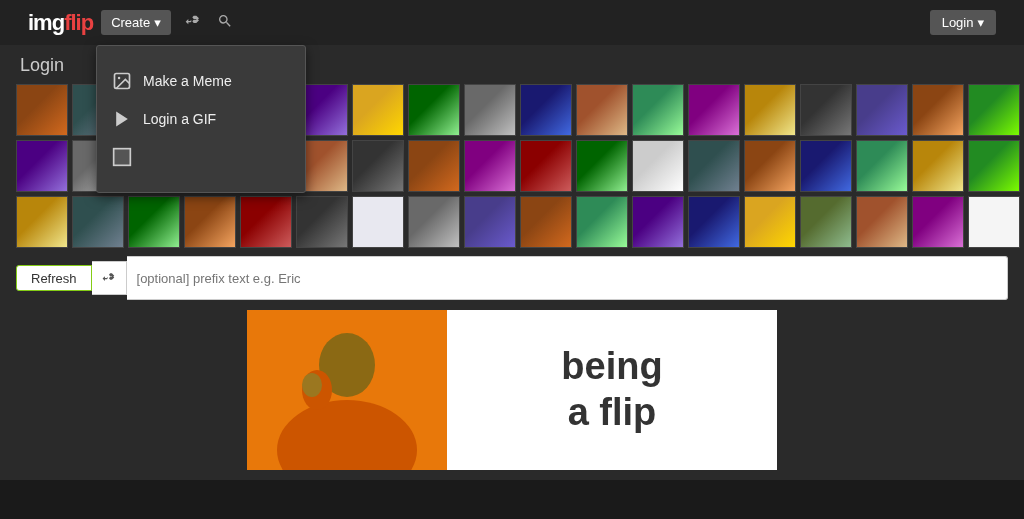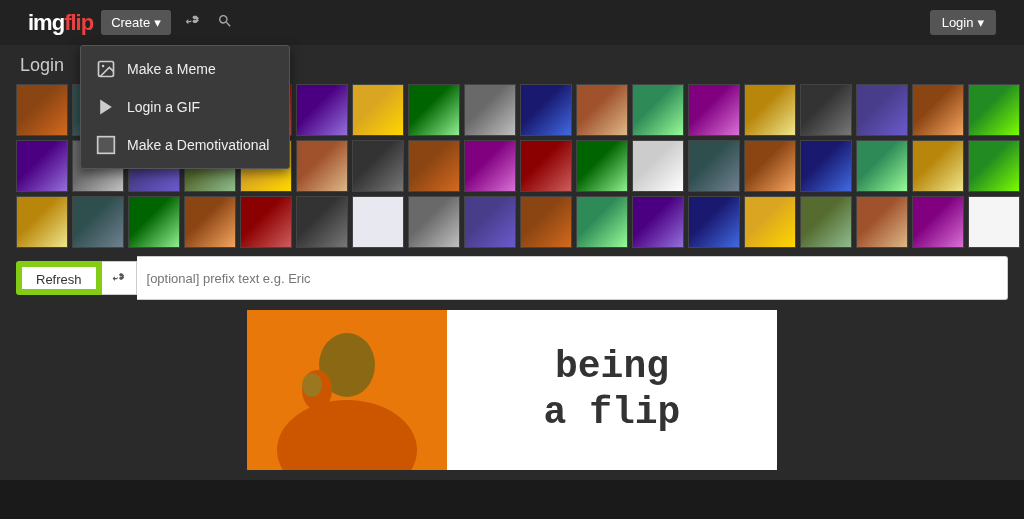--- a/index.html
+++ b/index.html
@@ -62,27 +62,27 @@
       font-size: 13px;
       display: flex;
       align-items: center;
       gap: 4px;
     }
 
     
     .dropdown-menu {
       position: absolute;
       top: 45px;
-      left: 80px;
+      left: 96px;
       background: #3a3a3a;
       border: 1px solid #555;
       border-radius: 3px;
       z-index: 200;
       min-width: 210px;
-      padding: 4px 0;
+      padding: 16px 0;
       box-shadow: 0 4px 12px rgba(0,0,0,0.5);
     }
     .dropdown-item {
       display: flex;
       align-items: center;
       padding: 8px 14px;
       cursor: pointer;
       color: #eee;
       font-size: 14px;
       gap: 10px;
@@ -157,26 +157,26 @@
     
     .refresh-bar {
       display: flex;
       align-items: center;
       margin-bottom: 10px;
       gap: 0;
     }
     .refresh-btn {
       background: #fff;
       color: #333;
-      border: 6px solid #84cc16;
+      border: 1px solid #84cc16;
       padding: 5px 14px;
       cursor: pointer;
       font-size: 13px;
       border-radius: 3px 0 0 3px;
-      height: 34px;
+      height: 26px;
     }
     .shuffle-btn {
       background: #fff;
       border: 1px solid #ccc;
       border-left: none;
       padding: 5px 10px;
       cursor: pointer;
       height: 34px;
       display: flex;
       align-items: center;
@@ -220,21 +220,21 @@
       align-items: center;
       justify-content: center;
       padding: 20px;
     }
     .meme-caption {
       font-size: 38px;
       font-weight: bold;
       color: #333;
       text-align: center;
       line-height: 1.2;
-      font-family: Liberation Mono, monospace;
+      font-family: Liberation Sans, sans-serif;
     }
 
     
     .icon-svg { width: 16px; height: 16px; }
   </style>
 </head>
 <body>
 
 <div class="header">
   <div class="logo">
@@ -286,21 +286,20 @@
       </svg>
     </div>
     <span>Login a GIF</span>
   </div>
   <div class="dropdown-item">
     <div class="menu-icon">
       <svg width="20" height="20" viewBox="0 0 24 24" fill="none">
         <rect x="2" y="2" width="20" height="20" stroke="#ccc" stroke-width="2" fill="#555"></rect>
       </svg>
     </div>
-    <span>Make a Demotivational</span>
   </div>
 </div>
 
 <div class="main">
   <div class="section-title">
     <span>Login</span>
   </div>
 
   <div class="template-grid">
     <div class="template-row">

